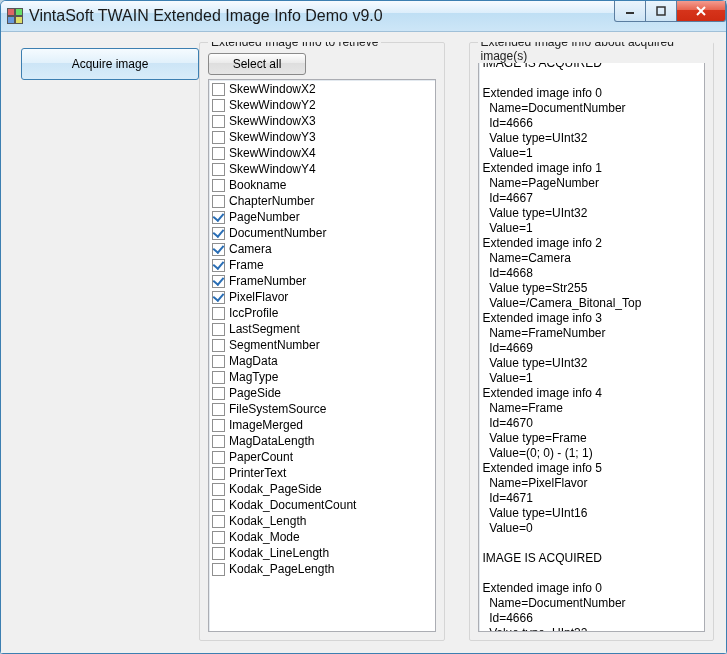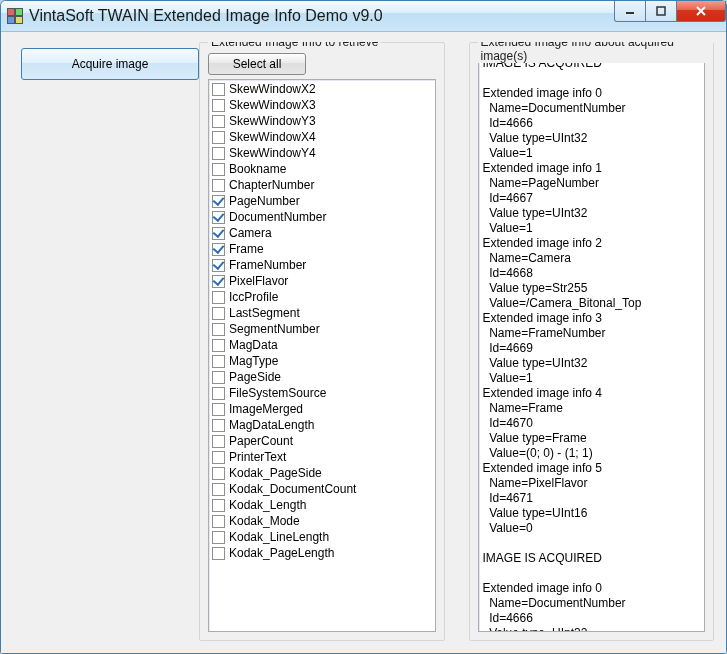--- a/index.html
+++ b/index.html
@@ -240,20 +240,24 @@
         <div class="select-all-row">
           <div class="btn" style="width:70px;padding:3px 8px">Select all</div>
         </div>
         <div class="listbox" id="info-list">
             <div class="check-item">
               <span class="cb"></span>
               <span>SkewWindowX2</span>
             </div>
             <div class="check-item">
               <span class="cb"></span>
+              <span>SkewWindowY2</span>
+            </div>
+            <div class="check-item">
+              <span class="cb"></span>
               <span>SkewWindowX3</span>
             </div>
             <div class="check-item">
               <span class="cb"></span>
               <span>SkewWindowY3</span>
             </div>
             <div class="check-item">
               <span class="cb"></span>
               <span>SkewWindowX4</span>
             </div>

